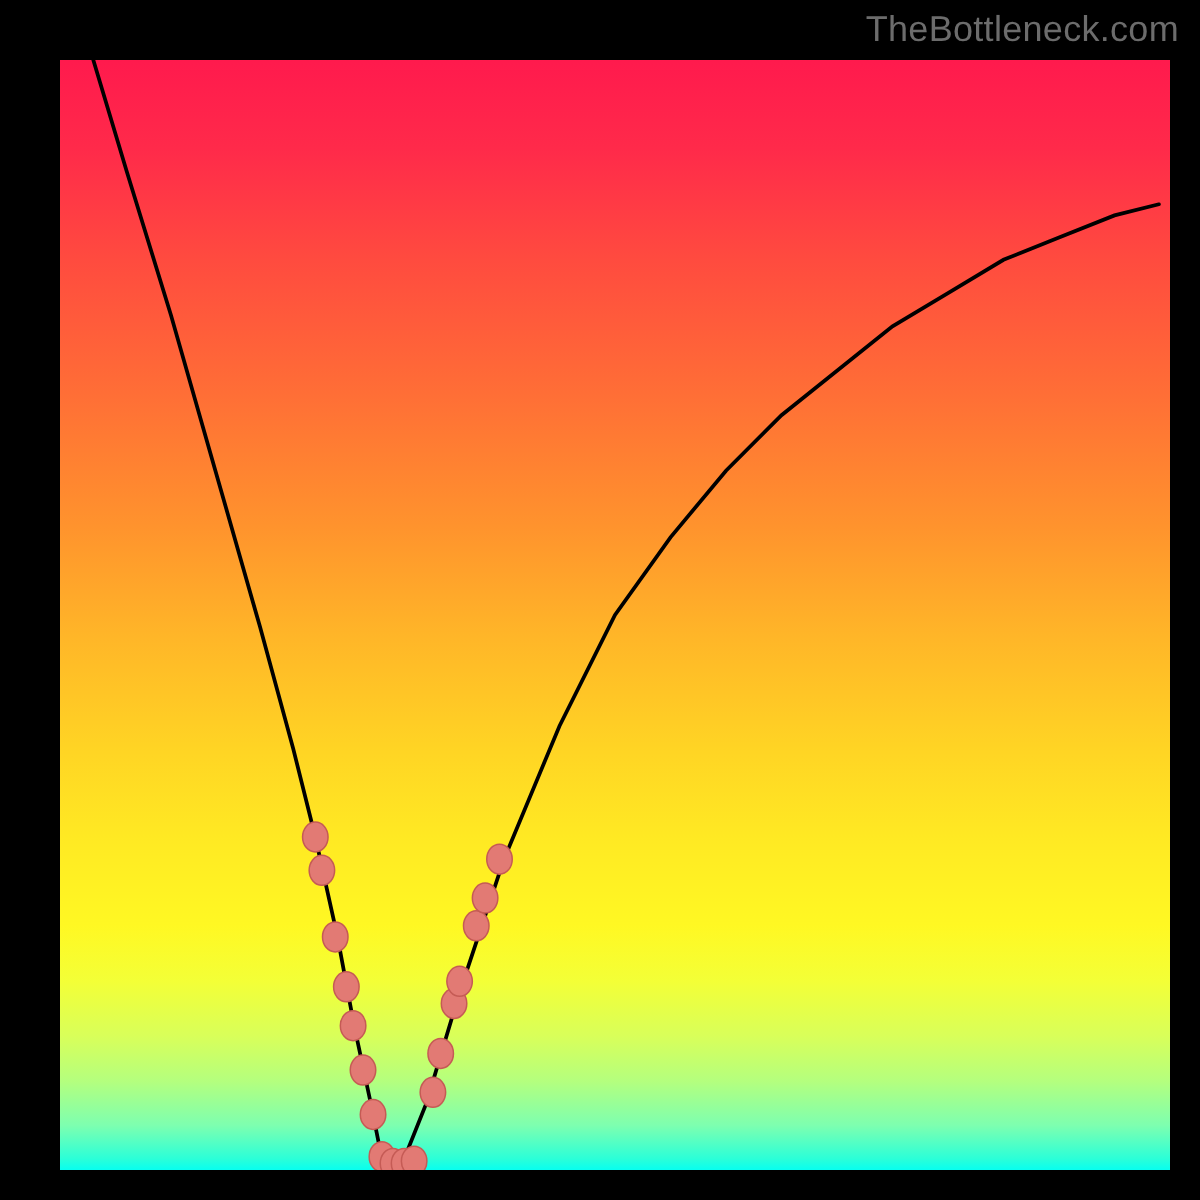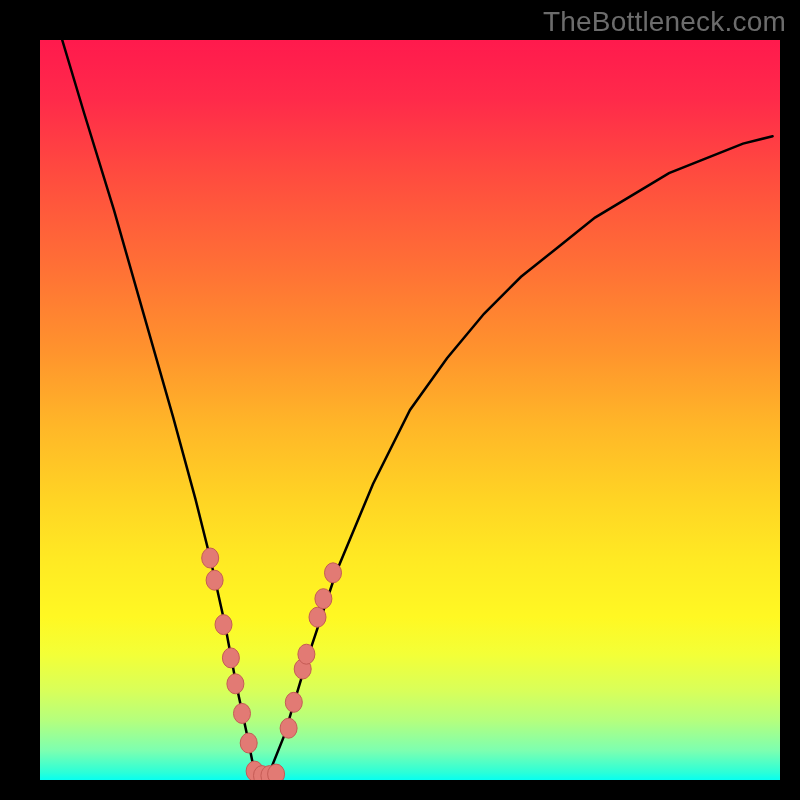--- a/index.html
+++ b/index.html
@@ -41,21 +41,21 @@
       #7dffb0 96%,
       #2bffd8 99%,
       #07fff0 100%
     );
   }
   .watermark {
     position: absolute;
     top: 6px;
     right: 14px;
     color: #6c6c6c;
-    font-size: 28px;
+    font-size: 24px;
     letter-spacing: 0.2px;
     font-weight: 500;
   }
   svg.curve {
     position: absolute;
     left: 0;
     top: 0;
   }
 </style>
 </head>

